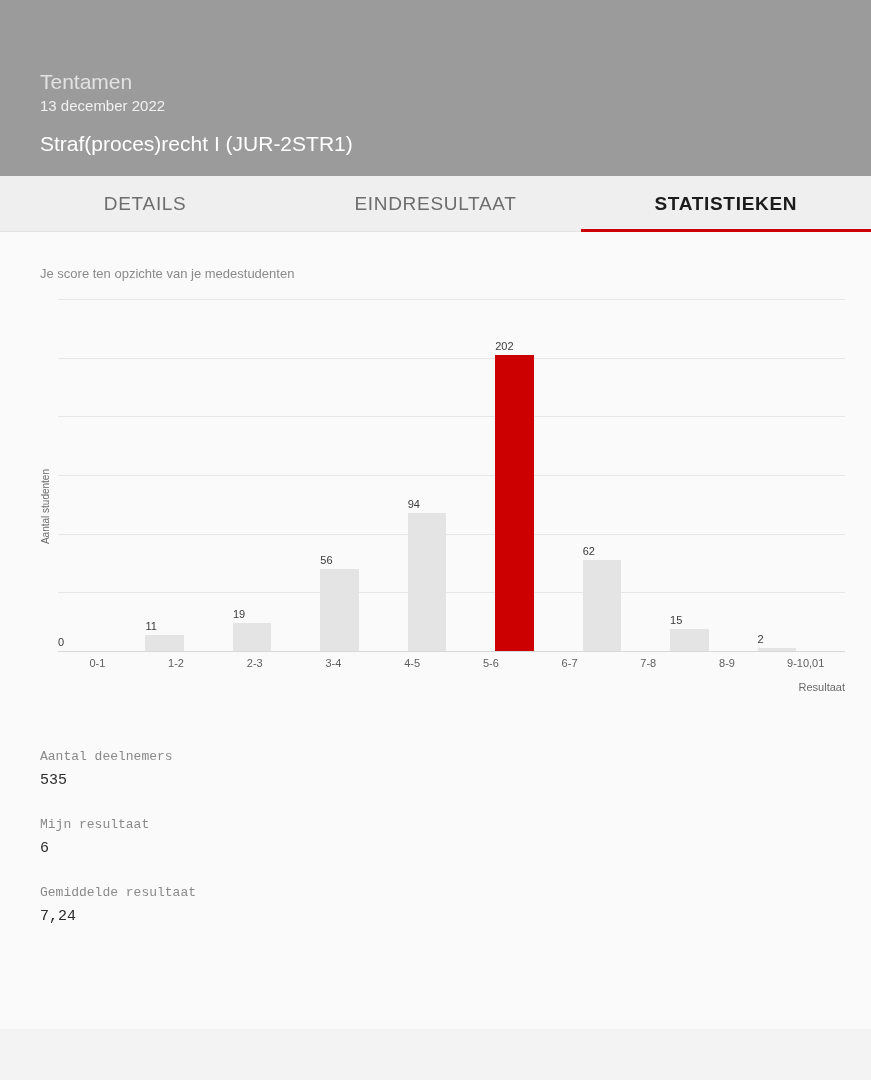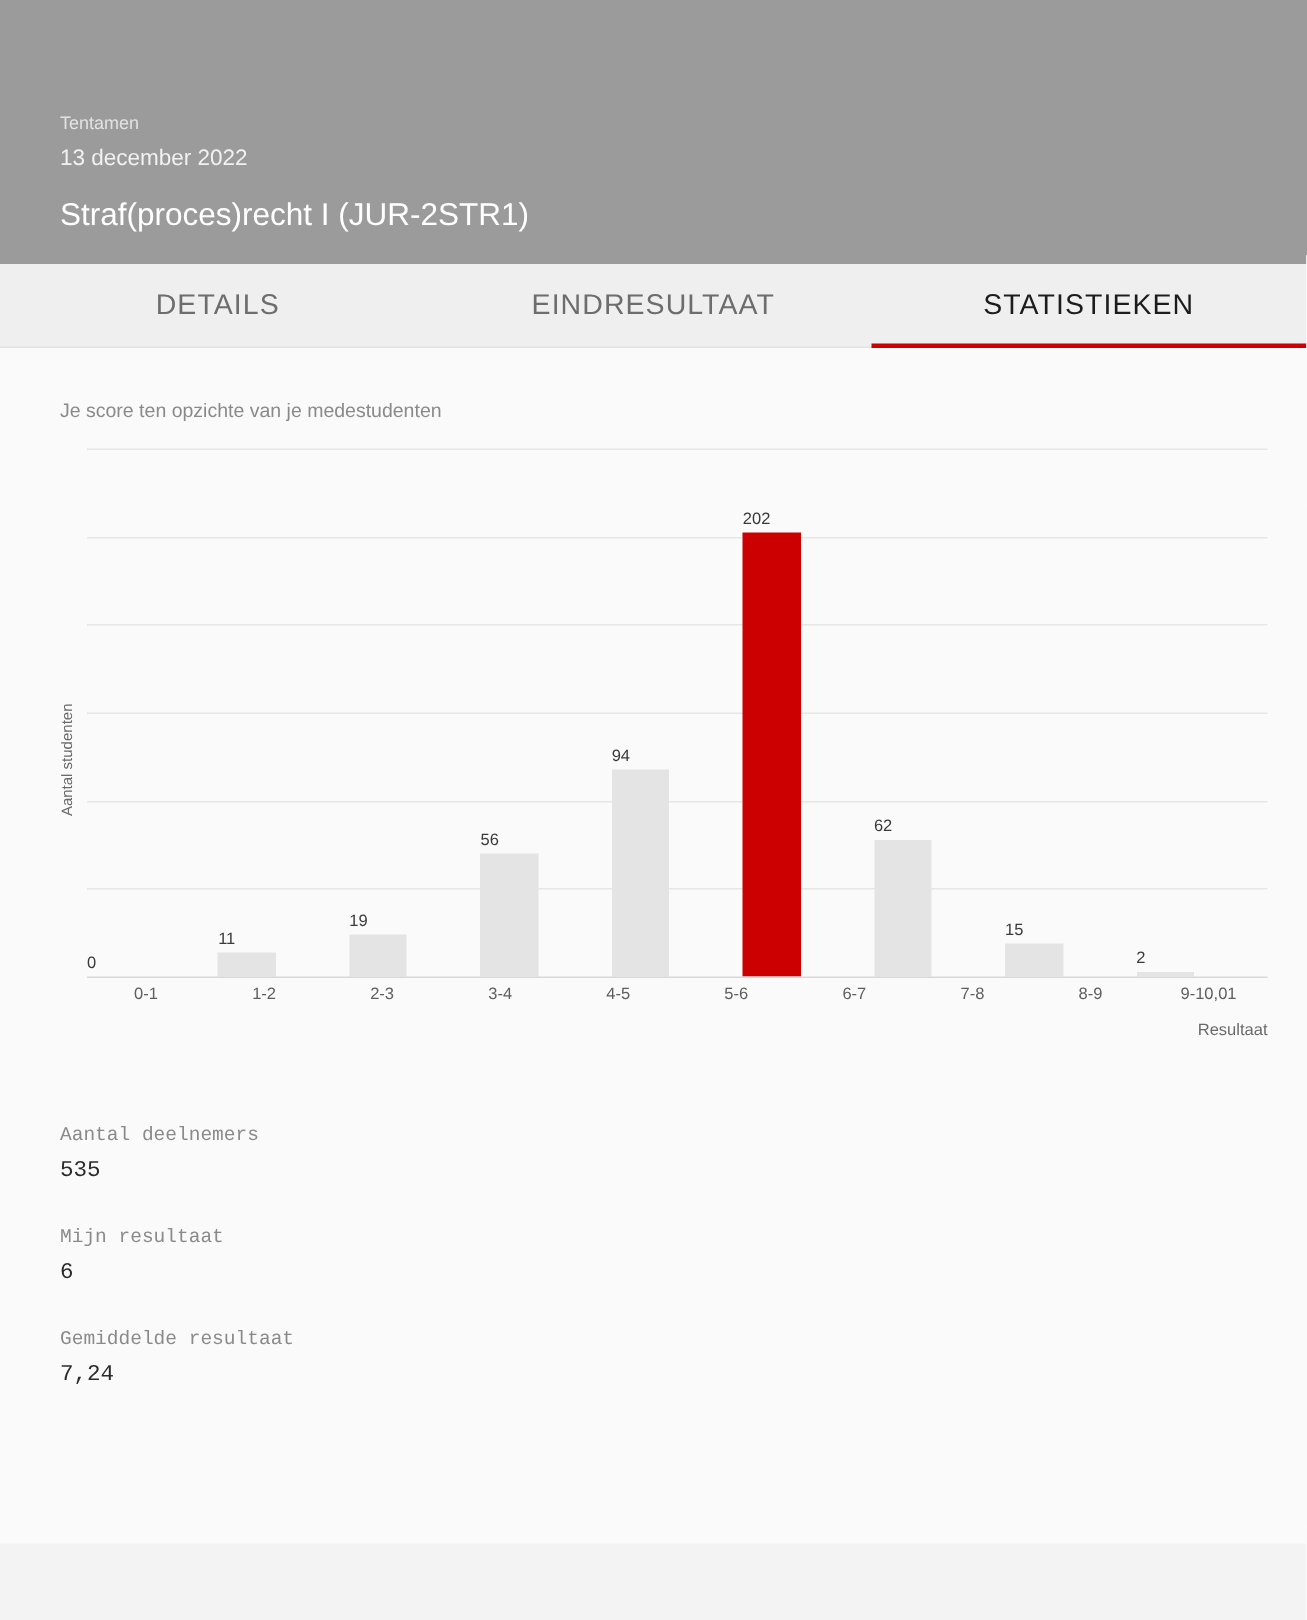--- a/index.html
+++ b/index.html
@@ -19,21 +19,21 @@
   }
 
   
   .header {
     background: #9b9b9b;
     height: 176px;
     padding: 70px 0 0 40px;
     color: #ffffff;
   }
   .header .kicker {
-    font-size: 12px;
+    font-size: 21px;
     color: #e2e2e2;
     line-height: 24px;
   }
   .header .date {
     font-size: 15px;
     color: #f1f1f1;
     line-height: 24px;
   }
   .header .title {
     margin-top: 12px;
@@ -56,21 +56,21 @@
     justify-content: center;
     font-size: 19px;
     letter-spacing: 0.7px;
     color: #6d6d6d;
     position: relative;
     cursor: pointer;
     user-select: none;
   }
   .tab.active {
     color: #1c1c1c;
-    font-weight: normal;
+    font-weight: bold;
   }
   .tab.active::after {
     content: "";
     position: absolute;
     left: 0; right: 0; bottom: -1px;
     height: 3px;
     background: #cc0000;
   }
 
   

